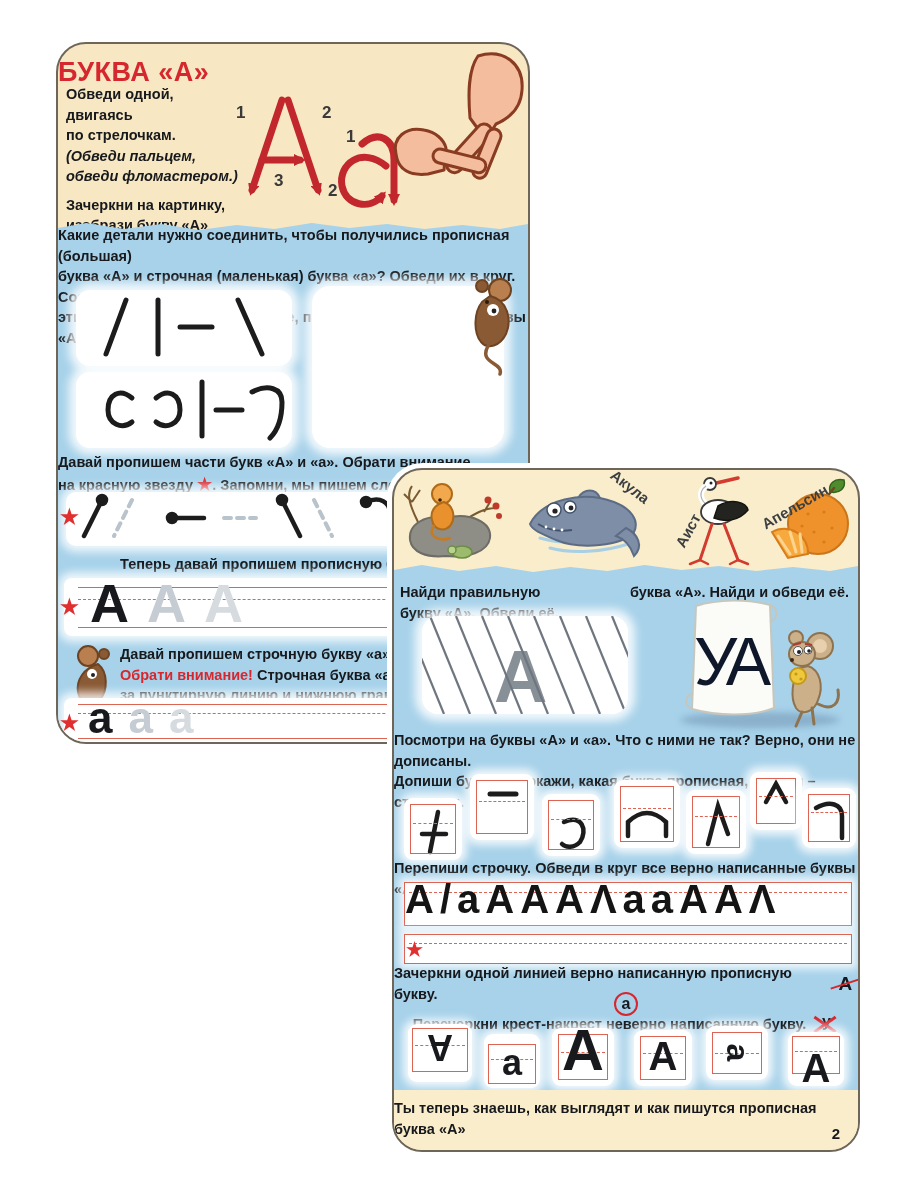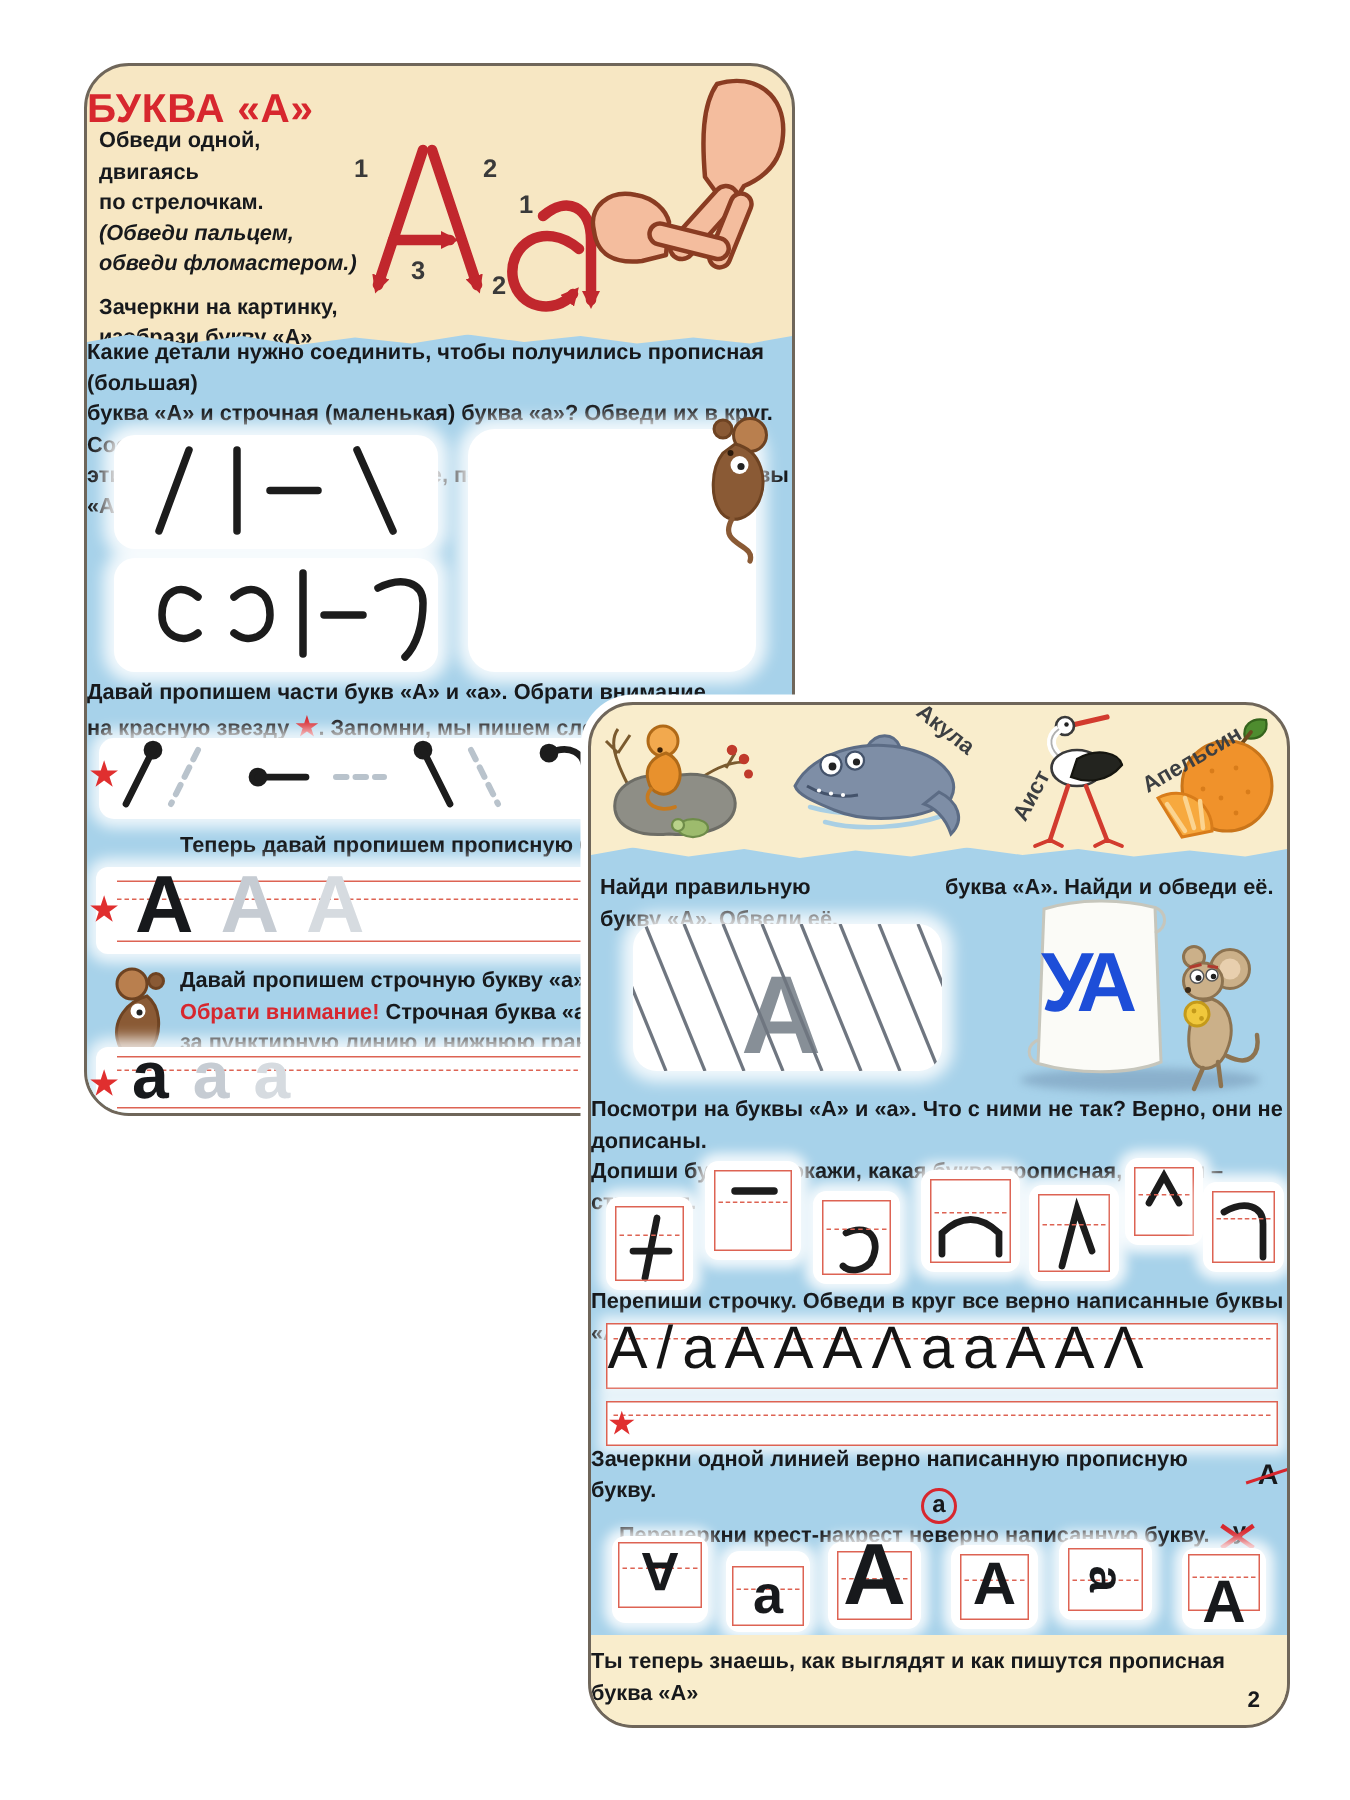--- a/index.html
+++ b/index.html
@@ -289,21 +289,21 @@
         </g>
       </svg>
     </div>
 
     <div class="abs" style="left:286px;top:150px;width:160px;height:16px;background:rgba(85,115,150,.35);border-radius:50%;filter:blur(3px)"></div>
     <svg class="abs" style="left:288px;top:34px" width="102" height="128" viewBox="0 0 102 128">
       <path d="M14,10 C36,3 66,3 88,9 L92,112 C70,121 34,120 10,113 Z" fill="#fbfbf7" stroke="#c6c6bc" stroke-width="2"></path>
       <path d="M88,9 C96,12 97,22 88,26" fill="none" stroke="#c6c6bc" stroke-width="2"></path>
       <path d="M10,113 C2,110 2,100 11,97" fill="none" stroke="#c6c6bc" stroke-width="2"></path>
     </svg>
-    <div class="abs" style="left:300px;top:60px;font-size:56px;font-weight:bold;color:#1d4ed8;letter-spacing:-7px">УА</div>
+    <div class="abs" style="left:300px;top:60px;font-size:68px;font-weight:normal;color:#0f172a;letter-spacing:-7px">УА</div>
 
     <svg class="abs" style="left:374px;top:62px" width="76" height="106" viewBox="0 0 76 106">
       <circle cx="52" cy="22" r="13" fill="#cbb089" stroke="#8d7350" stroke-width="2"></circle>
       <circle cx="52" cy="22" r="7" fill="#e8cfae"></circle>
       <circle cx="28" cy="14" r="7" fill="#cbb089" stroke="#8d7350" stroke-width="2"></circle>
       <ellipse cx="34" cy="30" rx="13" ry="12" fill="#cbb089" stroke="#8d7350" stroke-width="2"></ellipse>
       <circle cx="30" cy="27" r="4.5" fill="#fff" stroke="#555" stroke-width="1"></circle>
         <circle cx="31" cy="28" r="2" fill="#222"></circle>
       <circle cx="40" cy="26" r="4" fill="#fff" stroke="#555" stroke-width="1"></circle>
         <circle cx="41" cy="27" r="1.8" fill="#222"></circle>
@@ -381,21 +381,21 @@
         <svg width="54" height="60" viewBox="0 0 54 60">
             <path d="M14,20 C28,12 40,16 40,28 L40,50" stroke="#1c1c1c" stroke-width="4.5" stroke-linecap="round" fill="none"></path>
           </svg>
       </div>
     </div>
 
     <div class="t tc abs" style="top:296px;left:0;width:100%">Перепиши строчку. Обведи в круг все верно написанные буквы «А» и «а».</div>
 
     <div class="abs" style="left:10px;top:320px;width:448px;height:44px;background:#fff;border:1.5px solid var(--lred);box-shadow:0 0 8px 5px rgba(255,255,255,.8)">
       <div class="abs" style="left:4px;right:4px;top:9px;border-top:1.5px dashed var(--lred)"></div>
-      <div class="tc abs" style="left:0;width:100%;top:-6px;font-size:40px;font-weight:normal;color:#141414;letter-spacing:6px">А/аАААΛааААΛ</div>
+      <div class="tc abs" style="left:0;width:100%;top:-6px;font-size:40px;font-weight:bold;color:#141414;letter-spacing:6px">А/аАААΛааААΛ</div>
     </div>
     <div class="abs" style="left:10px;top:372px;width:448px;height:30px;background:#fff;border:1.5px solid var(--lred);box-shadow:0 0 8px 5px rgba(255,255,255,.8)">
       <div class="abs" style="left:4px;right:4px;top:8px;border-top:1.5px dashed var(--lred)"></div>
       <div class="star" style="left:1px;top:5px;font-size:19px">★</div>
     </div>
 
     <div class="abs" style="top:412px;left:0;width:100%">
       <div class="ins-row">
         <span class="t">Зачеркни одной линией верно написанную прописную букву.</span>
         <span class="ic">

